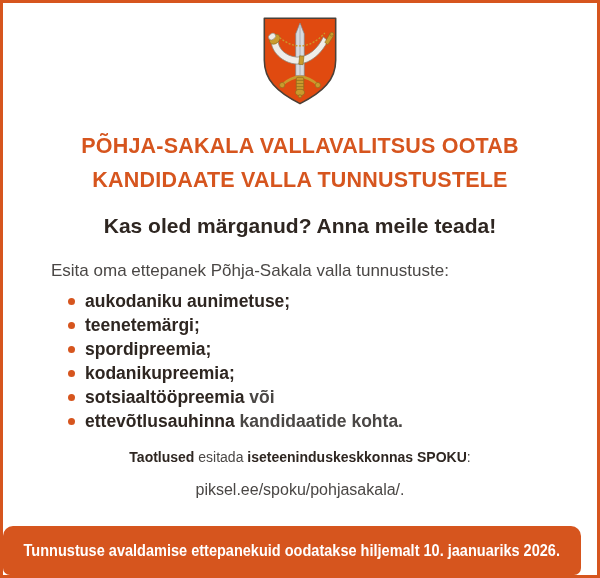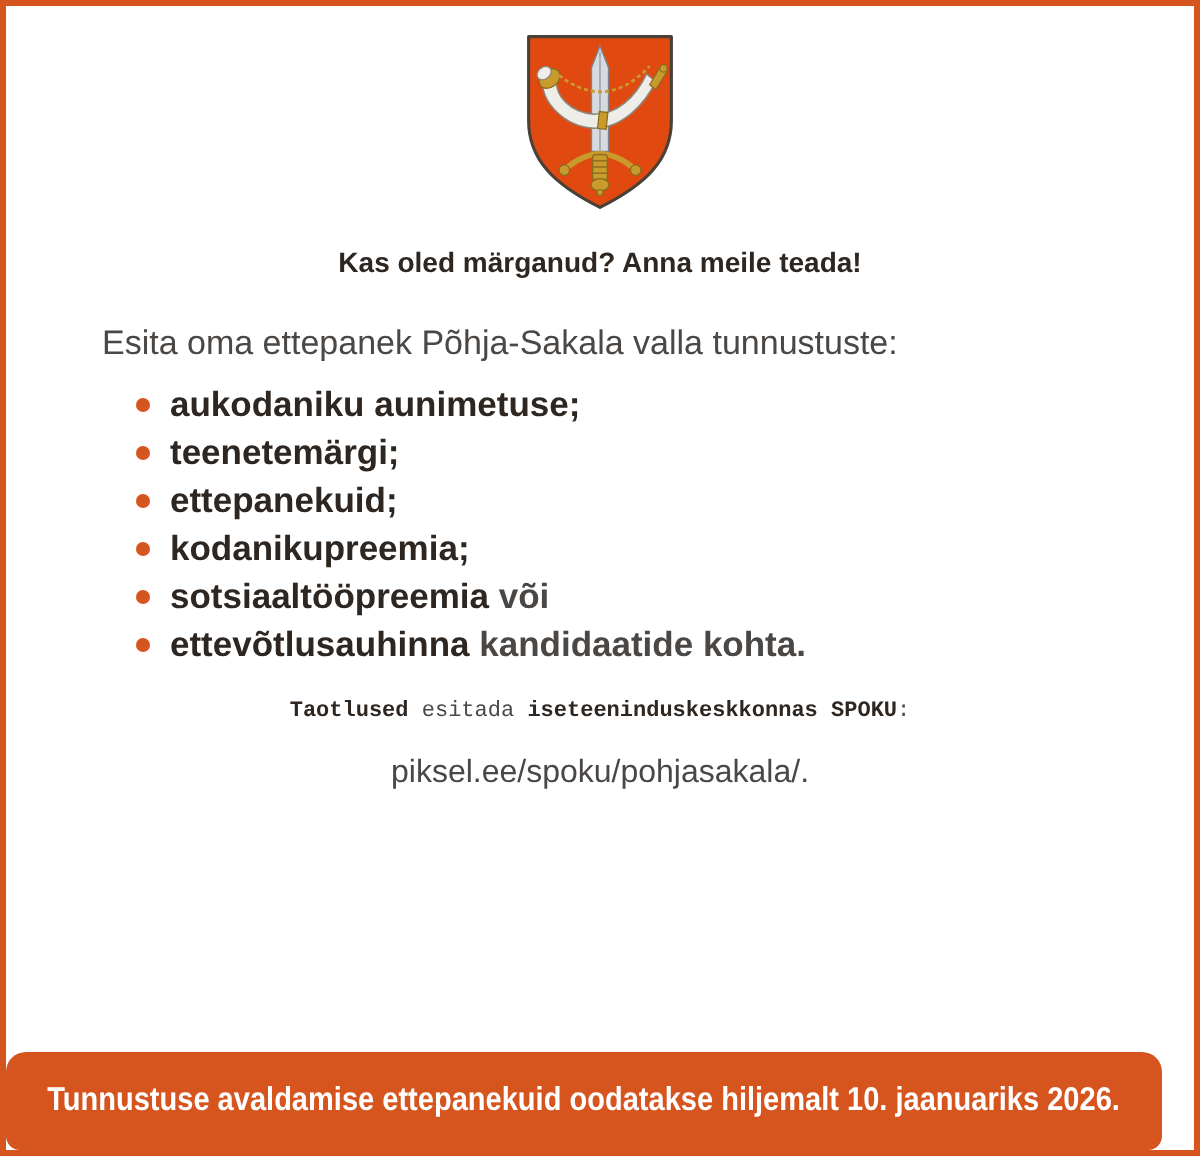--- a/index.html
+++ b/index.html
@@ -22,21 +22,21 @@
     margin: 23px 36px 0;
     font-size: 21.5px;
     line-height: 34px;
     font-weight: 700;
     color: var(--accent, #D6551E);
     letter-spacing: 0.2px;
   }
   h1.heading span { display: block; }
   h2.subheading {
     margin: 17px 0 0;
-    font-size: 14px;
+    font-size: 21px;
     font-weight: 700;
     color: var(--text-dark, #2E2621);
   }
   .content {
     text-align: left;
     margin: 23px 40px 0 48px;
   }
   .intro {
     margin: 0;
     font-size: 17px;
@@ -61,23 +61,22 @@
     width: 7px; height: 7px;
     border-radius: 50%;
     background: var(--accent, #D6551E);
   }
   ul.awards li .rest {
     font-weight: 700;
     color: var(--text-body, #4A4745);
   }
   .submission {
     margin: 13px 0 0;
-    font-size: 11px;
+    font-size: 14px;
     color: var(--text-body, #4A4745);
-    font-family: Liberation Mono, monospace;
   }
   .submission .b {
     font-weight: 700;
     color: var(--text-dark, #2E2621);
   }
   .spoku-url {
     margin: 16px 0 0;
     font-size: 16px;
     color: var(--text-body, #4A4745);
   }
@@ -129,29 +128,33 @@
         <rect x="45.2" y="79" width="9.6" height="16.5" rx="2" fill="var(--gold, #C99B2D)" stroke="var(--gold-dark, #8A6B1E)" stroke-width="0.9"></rect>
         <line x1="45.2" y1="83" x2="54.8" y2="83" stroke="var(--gold-dark, #8A6B1E)" stroke-width="0.9"></line>
         <line x1="45.2" y1="87" x2="54.8" y2="87" stroke="var(--gold-dark, #8A6B1E)" stroke-width="0.9"></line>
         <line x1="45.2" y1="91" x2="54.8" y2="91" stroke="var(--gold-dark, #8A6B1E)" stroke-width="0.9"></line>
         <ellipse cx="50" cy="98.5" rx="5.8" ry="4" fill="var(--gold, #C99B2D)" stroke="var(--gold-dark, #8A6B1E)" stroke-width="0.9"></ellipse>
         <circle cx="50" cy="103.5" r="2" fill="var(--gold, #C99B2D)" stroke="var(--gold-dark, #8A6B1E)" stroke-width="0.8"></circle>
       </g>
     </svg>
   </div>
 
+  <h1 class="heading">
+    <span>PÕHJA-SAKALA VALLAVALITSUS OOTAB</span>
+    <span>KANDIDAATE VALLA TUNNUSTUSTELE</span>
+  </h1>
 
   <h2 class="subheading">Kas oled märganud? Anna meile teada!</h2>
 
   <div class="content">
     <p class="intro">Esita oma ettepanek Põhja-Sakala valla tunnustuste:</p>
     <ul class="awards">
       <li><span class="bold">aukodaniku aunimetuse;</span><span class="rest"></span></li>
       <li><span class="bold">teenetemärgi;</span><span class="rest"></span></li>
-      <li><span class="bold">ettepanekuid;</span><span class="rest"></span></li>
+      <li><span class="bold">spordipreemia;</span><span class="rest"></span></li>
       <li><span class="bold">kodanikupreemia;</span><span class="rest"></span></li>
       <li><span class="bold">sotsiaaltööpreemia</span><span class="rest"> või</span></li>
       <li><span class="bold">ettevõtlusauhinna</span><span class="rest"> kandidaatide kohta.</span></li>
     </ul>
   </div>
 
   <p class="submission"><span class="b">Taotlused</span><span> esitada </span><span class="b">iseteeninduskeskkonnas SPOKU</span><span>:</span></p>
 
   <p class="spoku-url">piksel.ee/spoku/pohjasakala/.</p>
 

